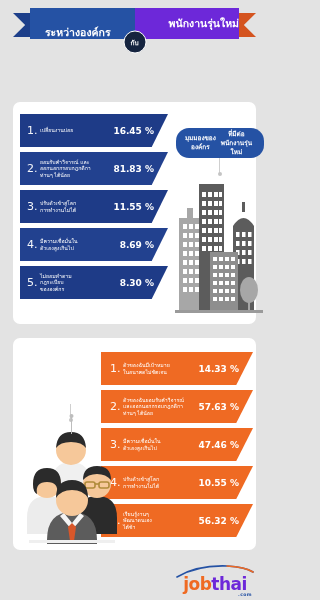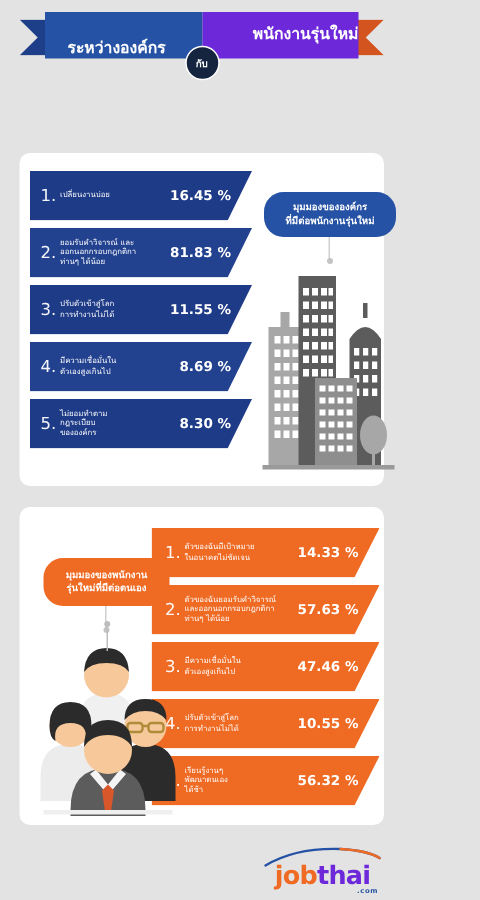--- a/index.html
+++ b/index.html
@@ -84,21 +84,21 @@
   }
   .bar .pct{
     color:#ffffff;font-size:9px;font-weight:bold;
     flex:none;padding-right:14px;white-space:nowrap;
   }
   #bars-emp .bar{padding-left:9px;}
 
   
   .bubble{
     position:absolute;border-radius:13px;
-    display:flex;flex-direction:column;align-items:center;justify-content:center;
+    display:flex;flex-direction:row;align-items:center;justify-content:center;
     text-align:center;color:#ffffff;
     font-size:6.4px;line-height:9px;font-weight:bold;
     padding:6px 8px;box-sizing:border-box;
   }
   #bubble-org{
     left:163px;top:26px;width:88px;height:30px;background:#2552a4;
   }
   #bubble-emp{
     left:16px;top:34px;width:84px;height:32px;background:#ef6a23;
   }
@@ -333,24 +333,20 @@
           <span class="lbl">ปรับตัวเข้าสู่โลก<br>การทำงานไม่ได้</span>
           <span class="pct">10.55 %</span>
         </div>
         <div class="bar orange">
           <span class="num">5.</span>
           <span class="lbl">เรียนรู้งานๆ<br>พัฒนาตนเอง<br>ได้ช้า</span>
           <span class="pct">56.32 %</span>
         </div>
       </div>
 
-    <div class="bubble" id="bubble-emp">
-      <span>มุมมองของพนักงาน</span>
-      <span>รุ่นใหม่ที่มีต่อตนเอง</span>
-    </div>
     <div class="pin" id="pin-emp"></div>
 
     <svg id="art-emp" viewBox="0 0 104 130">
 
       <path d="M33 70 q0-22 19-22 q19 0 19 22 l0 10 -38 0 Z" fill="#f0f0f0"></path>
       <circle cx="52" cy="36" r="15" fill="#f6c89a"></circle>
       <path d="M37 34 q1-16 15-16 q14 0 15 16 q-4-6 -15-6 q-11 0 -15 6 Z" fill="#2b2b2b"></path>
 
       <path d="M8 104 q0-22 20-22 q20 0 20 22 l0 16 -40 0 Z" fill="#ececec"></path>
       <circle cx="28" cy="70" r="14" fill="#f6c89a"></circle>

